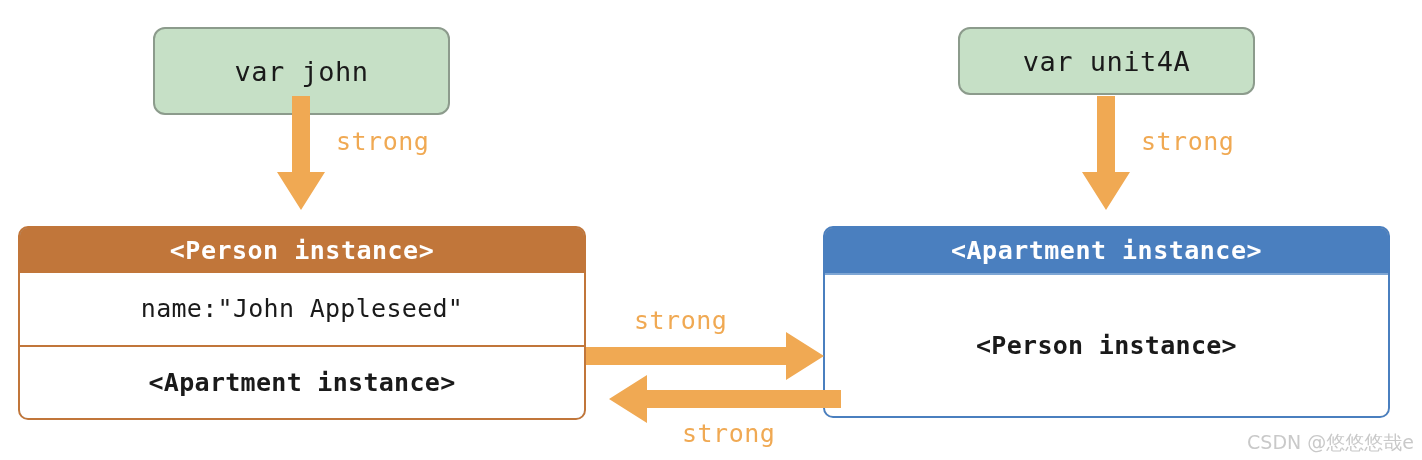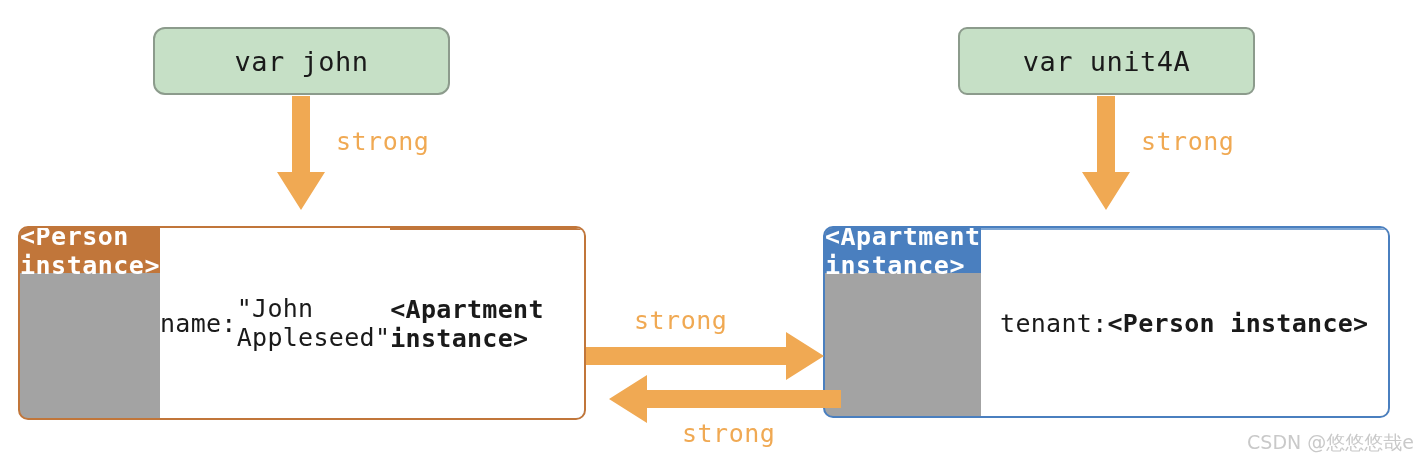--- a/index.html
+++ b/index.html
@@ -35,21 +35,21 @@
   }
 
   
   .inst-box {
     position: absolute;
     box-sizing: border-box;
     background: #a3a3a3;
     border-radius: 10px;
     overflow: hidden;
     display: flex;
-    flex-direction: row;
+    flex-direction: column;
   }
   .inst-box.person { border: 2px solid #c1763a; }
   .inst-box.apartment { border: 2px solid #4a7fbf; }
 
   .inst-header {
     height: 45px;
     flex: 0 0 45px;
     display: flex;
     align-items: center;
     justify-content: center;
@@ -105,25 +105,25 @@
     font-size: 19px;
     white-space: nowrap;
     margin-left: 8px;
   }
 </style>
 </head>
 <body>
 
 <div id="canvas">
 
-  <div class="var-box" style="left:153px; top:27px; width:297px; height:68px;">
+  <div class="var-box" style="left:153px; top:27px; width:297px; height:88px;">
     <span>var john</span>
   </div>
 
-  <div class="var-box" style="left:958px; top:27px; width:297px; height:68px;border-radius:9px;">
+  <div class="var-box" style="left:958px; top:27px; width:297px; height:68px;">
     <span>var unit4A</span>
   </div>
 
   <div class="arrow" style="left:277px; top:96px; width:48px; height:114px;">
     <svg width="48" height="114" viewBox="0 0 48 114" xmlns="http://www.w3.org/2000/svg">
       <polygon points="15,0 33,0 33,76 48,76 24,114 0,76 15,76" fill="#f0a953"></polygon>
     </svg>
   </div>
   <div class="edge-label" style="left:336px; top:127px;">strong</div>
 
@@ -141,21 +141,20 @@
         <span>"John Appleseed"</span>
     </div>
     <div class="inst-row divider-top">
         <span class="val-bold">&lt;Apartment instance&gt;</span>
     </div>
   </div>
 
   <div class="inst-box apartment" style="left:823px; top:226px; width:567px; height:192px;">
     <div class="inst-header">&lt;Apartment instance&gt;</div>
     <div class="inst-row divider-top">
-      <span>tenant: </span>
         <span class="val-bold">&lt;Person instance&gt;</span>
     </div>
   </div>
 
   <div class="arrow" style="left:586px; top:332px; width:238px; height:48px;">
     <svg width="238" height="48" viewBox="0 0 238 48" xmlns="http://www.w3.org/2000/svg">
       <polygon points="0,15 200,15 200,0 238,24 200,48 200,33 0,33" fill="#f0a953"></polygon>
     </svg>
   </div>
   <div class="edge-label" style="left:634px; top:306px;">strong</div>

